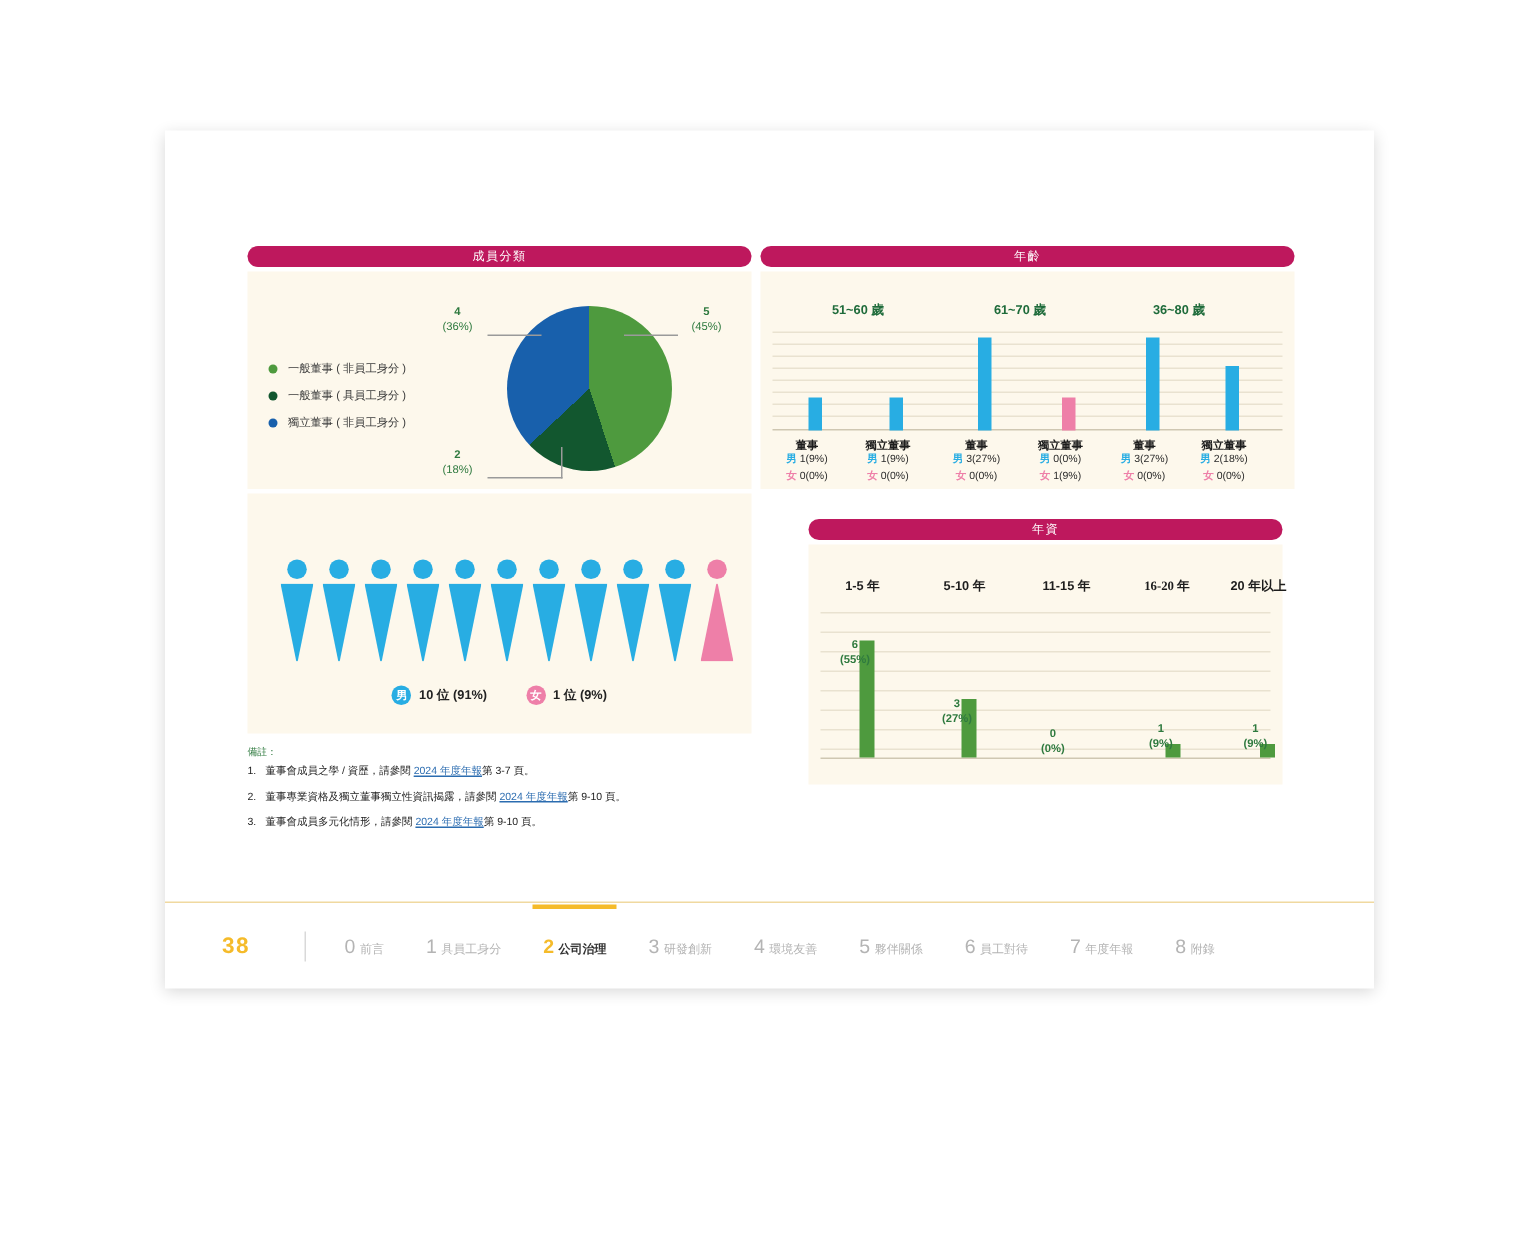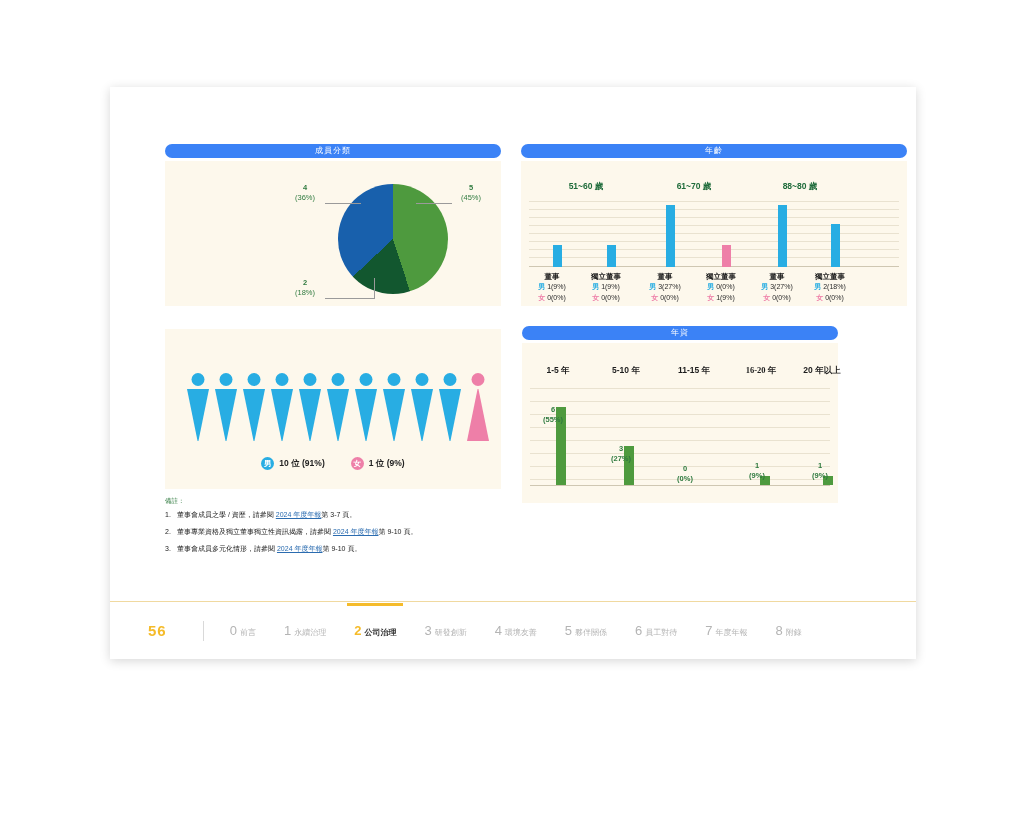--- a/index.html
+++ b/index.html
@@ -14,27 +14,28 @@
     left: 110px; top: 87px;
     width: 806px; height: 572px;
     background: #ffffff;
     box-shadow: 0 2px 10px rgba(0,0,0,0.16);
   }
 
   
   .panel { position: absolute; }
   .panel-title {
     height: 14px;
-    background: #3b82f6;
+    background: #be185d;
     border-radius: 7px;
     color: #ffffff;
     font-size: 8px;
     line-height: 14px;
     text-align: center;
     letter-spacing: 1px;
+    margin-top: 20px;
   }
   .panel-body {
     background: #fdf8ec;
     margin-top: 3px;
   }
 
   
   #panel-members { left: 55px; top: 57px; width: 336px; }
   #panel-members .panel-body { height: 145px; position: relative; }
 
@@ -44,21 +45,21 @@
   .legend-text { font-size: 7.5px; color: #3a3a3a; white-space: nowrap; }
 
   .pie-wrap { position: absolute; left: 118px; top: 16px; width: 210px; height: 125px; }
   .pie { position: absolute; left: 55px; top: 7px; width: 110px; height: 110px; }
 
   .pie-lab { position: absolute; font-size: 7.5px; color: #2f7a3f; font-weight: bold; line-height: 10px; text-align: center; }
   .pie-lab .pct { font-weight: normal; }
   .leader { position: absolute; background: #9a9a9a; height: 1px; }
 
   
-  #panel-age { left: 411px; top: 57px; width: 386px; }
+  #panel-age { left: 397px; top: 57px; width: 356px; }
   #panel-age .panel-body { height: 145px; position: relative; }
 
   .grp-head { position: absolute; top: 20px; font-size: 8.5px; font-weight: bold; color: #1e6b3a; text-align: center; }
 
   .plot { position: absolute; left: 8px; right: 8px; }
   .gridline { position: absolute; left: 0; right: 0; height: 1px; background: #e9e2d0; }
   .axisline { position: absolute; left: 0; right: 0; height: 1px; background: #cfc7b2; }
 
   .bar { position: absolute; bottom: 0; width: 9px; }
   .bar.male { background: #28ade3; }
@@ -82,21 +83,21 @@
 
   .gender-legend { position: absolute; left: 0; right: 0; top: 128px; display: flex; justify-content: center; gap: 26px; align-items: center; }
   .gl-item { display: flex; align-items: center; }
   .gl-badge { width: 13px; height: 13px; border-radius: 50%; color: #fff; font-size: 7.5px; font-weight: bold;
               display: flex; align-items: center; justify-content: center; margin-right: 5px; }
   .gl-badge.m { background: #28ade3; }
   .gl-badge.f { background: #ee7fa8; }
   .gl-text { font-size: 8.5px; font-weight: bold; color: #222; }
 
   
-  #panel-tenure { left: 390px; top: 239px; width: 338px; padding-left: 22px; }
+  #panel-tenure { left: 407px; top: 239px; width: 338px; padding-left: 22px; }
   #panel-tenure .panel-body { height: 160px; position: relative; }
 
   .ten-head { position: absolute; top: 22px; font-size: 8.5px; font-weight: bold; color: #1d1d1d; text-align: center; width: 64px; }
   .ten-lab { position: absolute; font-size: 7.5px; color: #2f7a3f; font-weight: bold; text-align: center; width: 64px; line-height: 10px; }
   .ten-lab .pct { font-weight: bold; }
 
   
   #notes { position: absolute; left: 55px; top: 410px; width: 700px; }
   .notes-title { font-size: 6.5px; color: #2f7a3f; margin-bottom: 4px; }
   .note { font-size: 7px; color: #1d1d1d; margin-bottom: 7px; line-height: 10px; }
@@ -124,20 +125,34 @@
 </style>
 </head>
 <body>
 
 <div id="page">
 
   <div class="panel" id="panel-members">
     <div class="panel-title">成員分類</div>
     <div class="panel-body">
 
+      <div class="legend">
+        <div class="legend-row">
+          <span class="legend-dot" style="background:#4e9a3e"></span>
+          <span class="legend-text">一般董事 ( 非員工身分 )</span>
+        </div>
+        <div class="legend-row">
+          <span class="legend-dot" style="background:#12572f"></span>
+          <span class="legend-text">一般董事 ( 具員工身分 )</span>
+        </div>
+        <div class="legend-row">
+          <span class="legend-dot" style="background:#1860ac"></span>
+          <span class="legend-text">獨立董事 ( 非員工身分 )</span>
+        </div>
+      </div>
 
       <div class="pie-wrap">
         <div class="pie" style="border-radius:50%;background:conic-gradient(#4e9a3e 0deg 162deg,#12572f 162deg 226.8deg,#1860ac 226.8deg 360deg);"></div>
 
         <div class="pie-lab" style="left:168px; top:6px; width:40px;">
           <span>5</span><br>
           <span class="pct">(45%)</span>
         </div>
         <div class="leader" style="left:133px; top:26px; width:36px;"></div>
 
@@ -157,21 +172,21 @@
 
     </div>
   </div>
 
   <div class="panel" id="panel-age">
     <div class="panel-title">年齡</div>
     <div class="panel-body">
 
       <div class="grp-head" style="left:10px; width:110px;">51~60 歲</div>
       <div class="grp-head" style="left:118px; width:110px;">61~70 歲</div>
-      <div class="grp-head" style="left:224px; width:110px;">88~80 歲</div>
+      <div class="grp-head" style="left:224px; width:110px;">36~80 歲</div>
 
       <div class="plot" style="top:40px; height:66px;">
         <div class="gridline" style="top:0px;"></div>
         <div class="gridline" style="top:8px;"></div>
         <div class="gridline" style="top:16px;"></div>
         <div class="gridline" style="top:24px;"></div>
         <div class="gridline" style="top:32px;"></div>
         <div class="gridline" style="top:40px;"></div>
         <div class="gridline" style="top:48px;"></div>
         <div class="gridline" style="top:56px;"></div>
@@ -340,30 +355,30 @@
     <div class="note">
       <span class="num">2.</span><span>董事專業資格及獨立董事獨立性資訊揭露，請參閱 </span><a href="#">2024 年度年報</a><span>第 9-10 頁。</span>
     </div>
     <div class="note">
       <span class="num">3.</span><span>董事會成員多元化情形，請參閱 </span><a href="#">2024 年度年報</a><span>第 9-10 頁。</span>
     </div>
   </div>
 
   <div id="footer">
     <div class="inner">
-      <span class="page-no">56</span>
+      <span class="page-no">38</span>
       <span class="divider"></span>
       <div class="nav">
         <div class="nav-item">
           <span class="n">0</span>
           <span class="t">前言</span>
         </div>
         <div class="nav-item">
           <span class="n">1</span>
-          <span class="t">永續治理</span>
+          <span class="t">具員工身分</span>
         </div>
         <div class="nav-item active">
           <span class="n">2</span>
           <span class="t">公司治理</span>
         </div>
         <div class="nav-item">
           <span class="n">3</span>
           <span class="t">研發創新</span>
         </div>
         <div class="nav-item">

